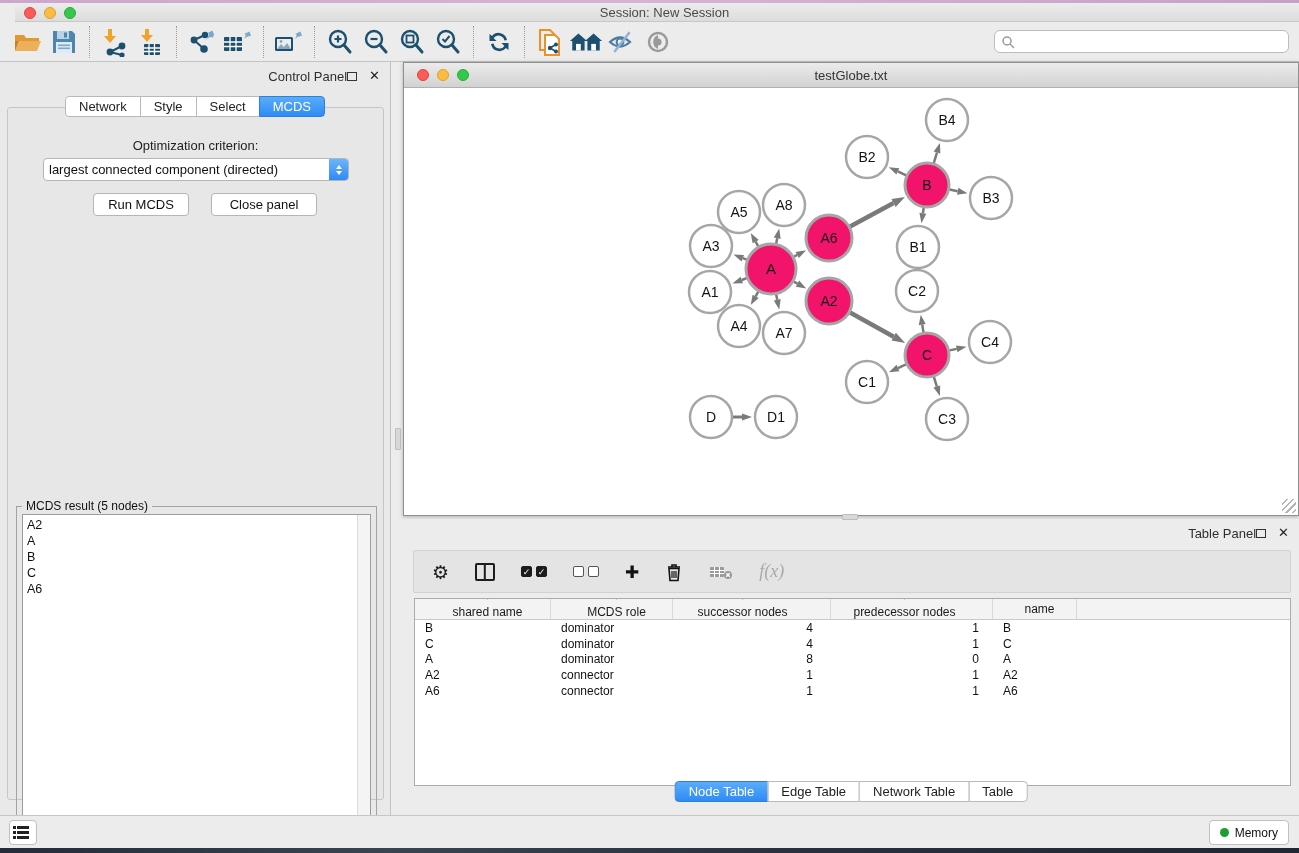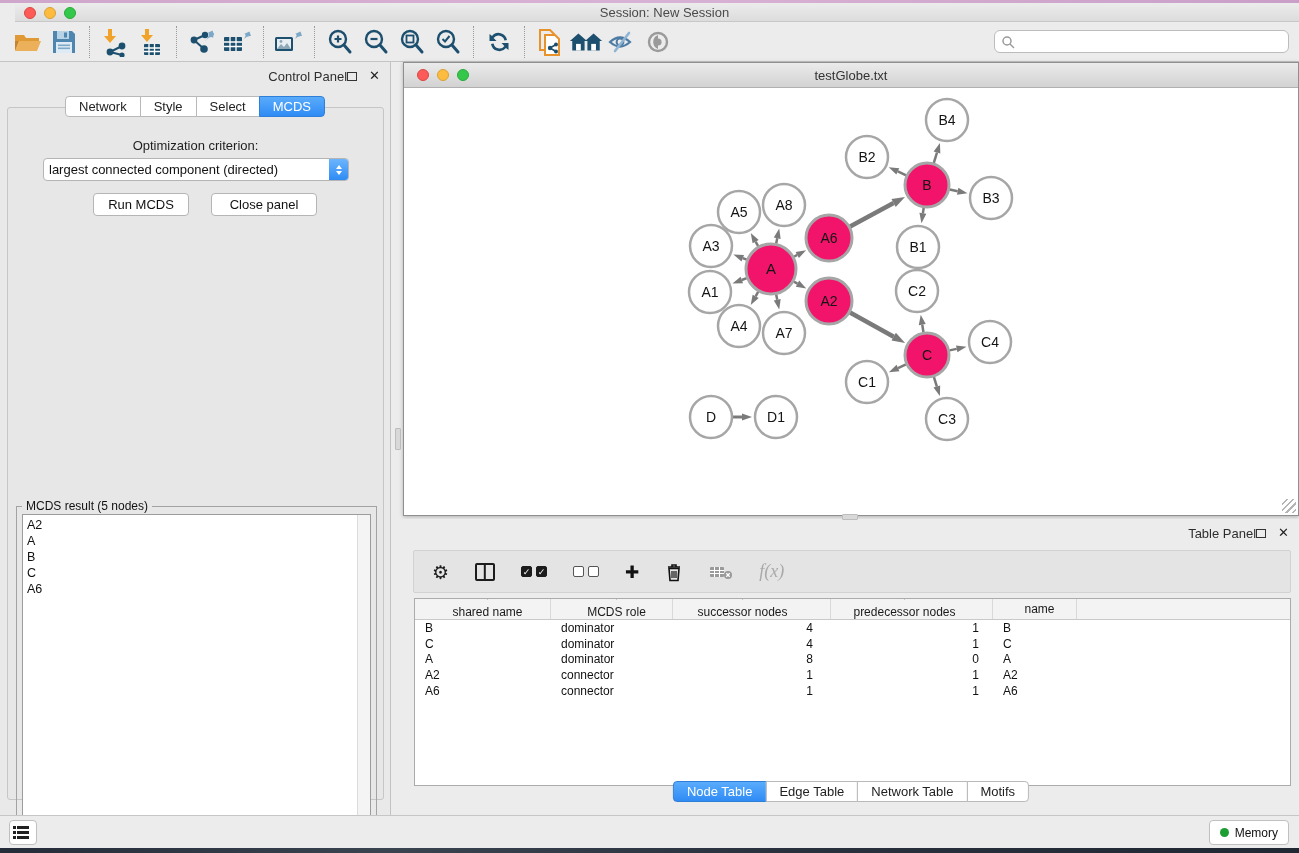--- a/index.html
+++ b/index.html
@@ -572,21 +572,21 @@
         <span class="td c2">1</span>
         <span class="td c3">1</span>
         <span class="td c4">A6</span>
     </div>
   </div>
 
   <div class="seg-tabs" id="tp-tabs">
     <span class="seg-tab active">Node Table</span>
     <span class="seg-tab">Edge Table</span>
     <span class="seg-tab">Network Table</span>
-    <span class="seg-tab">Motifs</span>
+    <span class="seg-tab">Table</span>
   </div>
 </div>
 
 <div class="abs" id="status-bar">
   <span id="list-btn">
     <span class="list-glyph">
         <i></i>
         <i></i>
         <i></i>
       </span>

